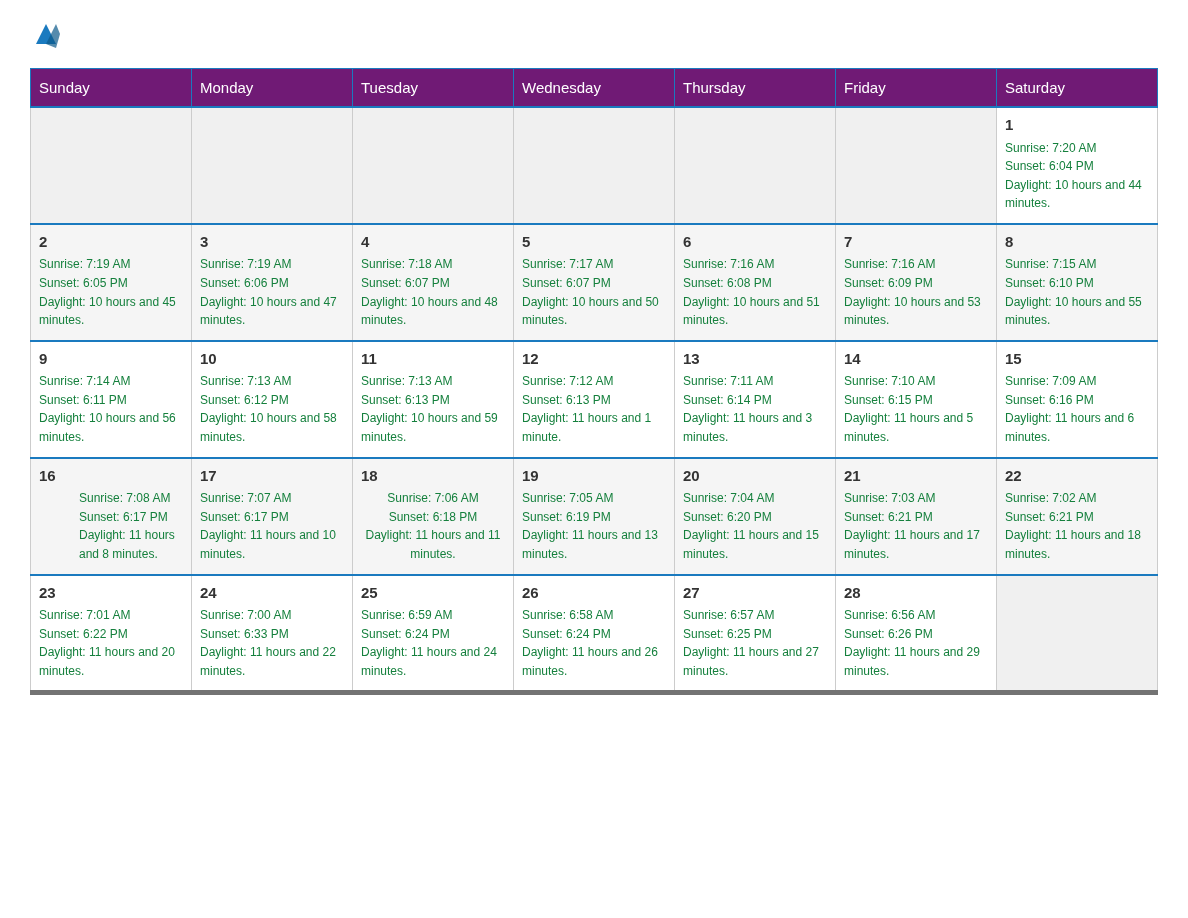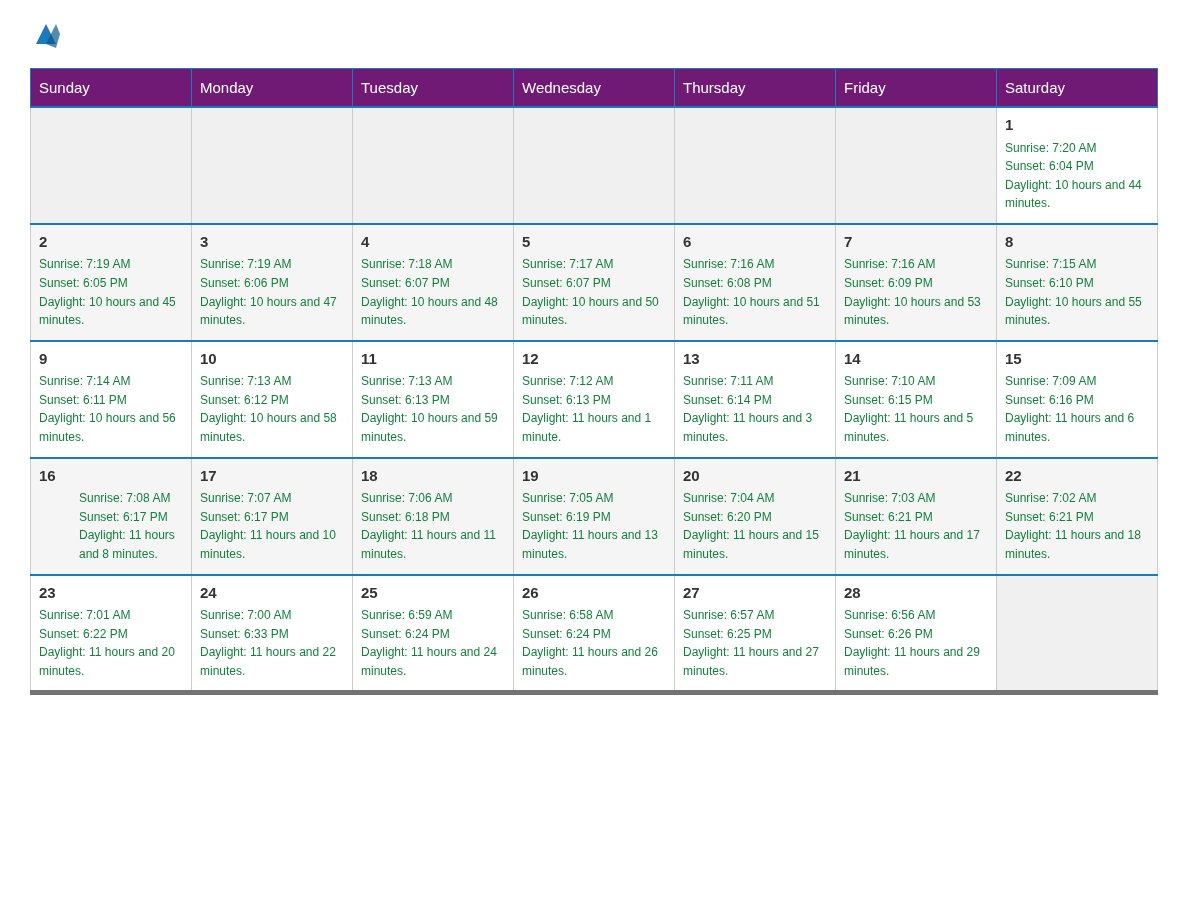--- a/index.html
+++ b/index.html
@@ -252,21 +252,21 @@
 Daylight: 11 hours and 8 minutes.</div>
         </td>
         <td>
           <span class="day-number">17</span>
           <div class="day-info" style="white-space: pre-line;">Sunrise: 7:07 AM
 Sunset: 6:17 PM
 Daylight: 11 hours and 10 minutes.</div>
         </td>
         <td>
           <span class="day-number">18</span>
-          <div class="day-info" style="white-space: pre-line;">Sunrise: 7:06 AM
+          <div class="day-info" style="white-space: pre-line; text-align: center;">Sunrise: 7:06 AM
 Sunset: 6:18 PM
 Daylight: 11 hours and 11 minutes.</div>
         </td>
         <td>
           <span class="day-number">19</span>
           <div class="day-info" style="white-space: pre-line;">Sunrise: 7:05 AM
 Sunset: 6:19 PM
 Daylight: 11 hours and 13 minutes.</div>
         </td>
         <td>

